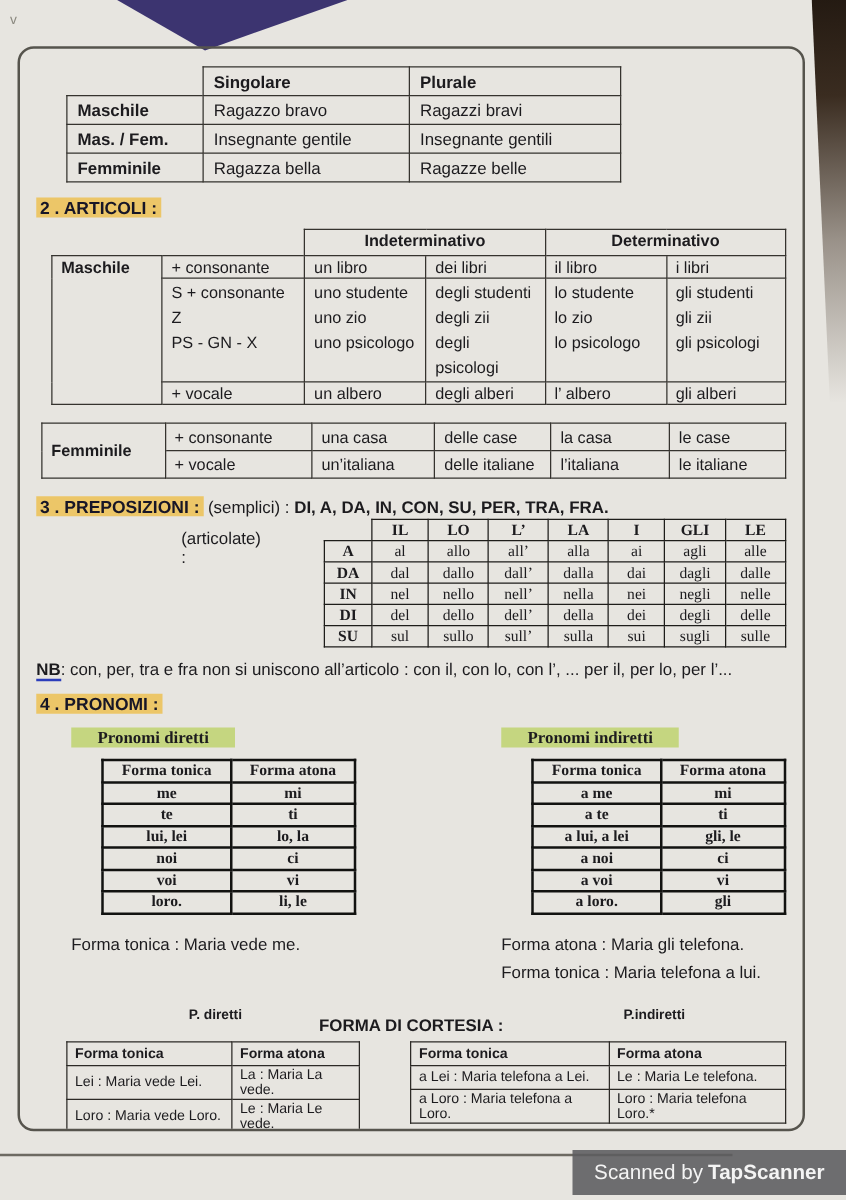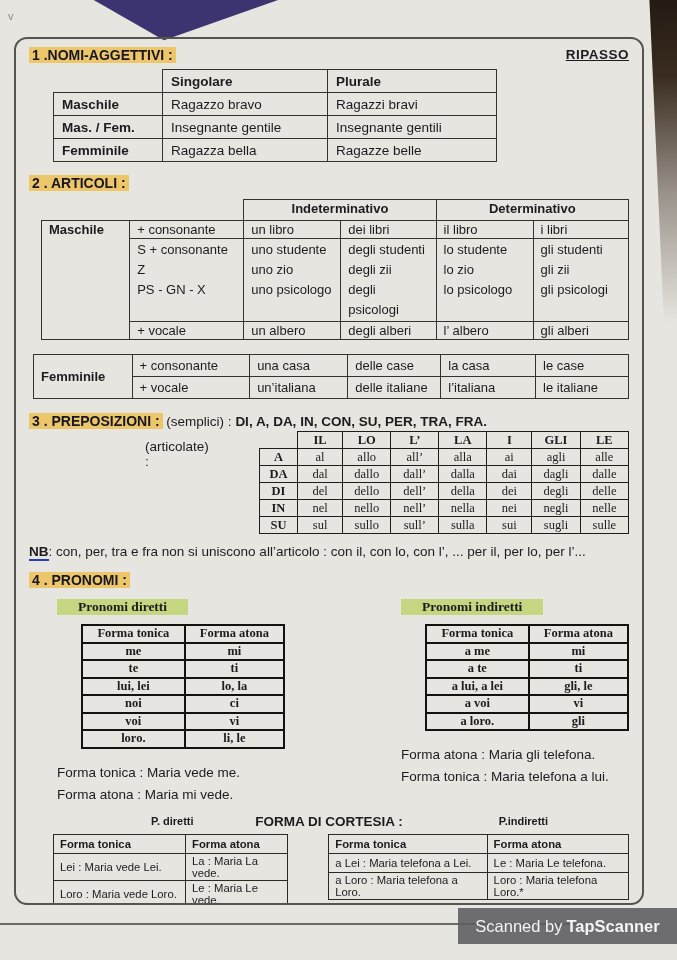--- a/index.html
+++ b/index.html
@@ -75,48 +75,44 @@
   .pron th,.pron td{border:2px solid #121210;font-size:12.5px;font-weight:bold;text-align:center;height:15.5px;padding:0 10px;}
   .pron .ton{width:88px;}
   .pron .aton{width:84px;}
   .examples{margin-top:13px;font-size:13.5px;line-height:22px;}
 
   
   .court-caption{display:grid;grid-template-columns:1fr auto 1fr;align-items:center;margin-top:8px;}
   .cap-small{font-weight:bold;font-size:11px;}
   .cap-left{margin-left:122px;}
   .cap-right{justify-self:start;margin-left:96px;}
-  .court-title{font-weight:bold;font-size:13.5px;}
+  .court-title{font-weight:bold;font-size:13.5px;margin-top:16px;}
   .court-row{display:flex;gap:16px;margin-top:5px;align-items:flex-start;}
   .court th,.court td{border:1.6px solid #2c2a26;font-size:11.3px;padding:1px 6px;text-align:left;height:16px;}
   .court th{font-weight:bold;}
   .court-note{font-size:10.5px;font-weight:bold;text-align:right;margin-top:21px;padding-right:6px;}
   .lt .c1{width:148px;}.lt .c2{width:108px;}
   .rt .c1{width:182px;}.rt .c2{width:158px;}
 
   
-  .scan-bar{position:absolute;right:0;bottom:16px;width:219px;height:36px;
+  .scan-bar{position:absolute;right:0;bottom:4px;width:219px;height:36px;
     background:rgba(92,92,94,.88);display:flex;align-items:center;justify-content:center;
     color:#f4f4f4;font-size:16.5px;}
   .scan-bar b{font-weight:bold;margin-left:4px;}
 </style>
 </head>
 <body>
 
 <div class="corner-mark">v</div>
 <div class="navy-triangle"></div>
 <div class="right-dark"></div>
 <div class="paper-edge"></div>
 
 <div class="page">
 
-  <div style="display:flex;justify-content:space-between;align-items:flex-start;">
-    <span class="sec-title hl-y">1 .NOMI-AGGETTIVI :</span>
-    <span class="ripasso">RIPASSO</span>
-  </div>
 
   <table class="t1">
     <tbody>
         <tr>
       <td class="nob"></td>
       <td class="hdr c-sing">Singolare</td>
       <td class="hdr c-plur">Plurale</td>
     </tr>
     <tr>
       <td class="rowlab">Maschile</td>
@@ -235,38 +231,38 @@
         <td class="plab">DA</td>
         <td>dal</td>
         <td>dallo</td>
         <td>dall’</td>
         <td>dalla</td>
         <td>dai</td>
         <td>dagli</td>
         <td>dalle</td>
       </tr>
       <tr>
+        <td class="plab">IN</td>
+        <td>nel</td>
+        <td>nello</td>
+        <td>nell’</td>
+        <td>nella</td>
+        <td>nei</td>
+        <td>negli</td>
+        <td>nelle</td>
+      </tr>
+      <tr>
         <td class="plab">DI</td>
         <td>del</td>
         <td>dello</td>
         <td>dell’</td>
         <td>della</td>
         <td>dei</td>
         <td>degli</td>
         <td>delle</td>
-      </tr>
-      <tr>
-        <td class="plab">IN</td>
-        <td>nel</td>
-        <td>nello</td>
-        <td>nell’</td>
-        <td>nella</td>
-        <td>nei</td>
-        <td>negli</td>
-        <td>nelle</td>
       </tr>
       <tr>
         <td class="plab">SU</td>
         <td>sul</td>
         <td>sullo</td>
         <td>sull’</td>
         <td>sulla</td>
         <td>sui</td>
         <td>sugli</td>
         <td>sulle</td>
@@ -313,21 +309,20 @@
               <td>vi</td>
             </tr>
         <tr>
               <td>loro.</td>
               <td>li, le</td>
             </tr>
       </tbody>
         </table>
       <div class="examples">
         <div>Forma tonica : Maria vede me.</div>
-        <div>Forma atona : Maria mi vede.</div>
       </div>
     </div>
     <div>
       <span class="pron-label hl-g">Pronomi indiretti</span>
       <table class="pron">
         <tbody>
             <tr>
           <th class="ton">Forma tonica</th>
           <th class="aton">Forma atona</th>
         </tr>
@@ -337,20 +332,24 @@
             </tr>
         <tr>
               <td>a te</td>
               <td>ti</td>
             </tr>
         <tr>
               <td>a lui, a lei</td>
               <td>gli, le</td>
             </tr>
         <tr>
+              <td>a noi</td>
+              <td>ci</td>
+            </tr>
+        <tr>
               <td>a voi</td>
               <td>vi</td>
             </tr>
         <tr>
               <td>a loro.</td>
               <td>gli</td>
             </tr>
       </tbody>
         </table>
       <div class="examples">

